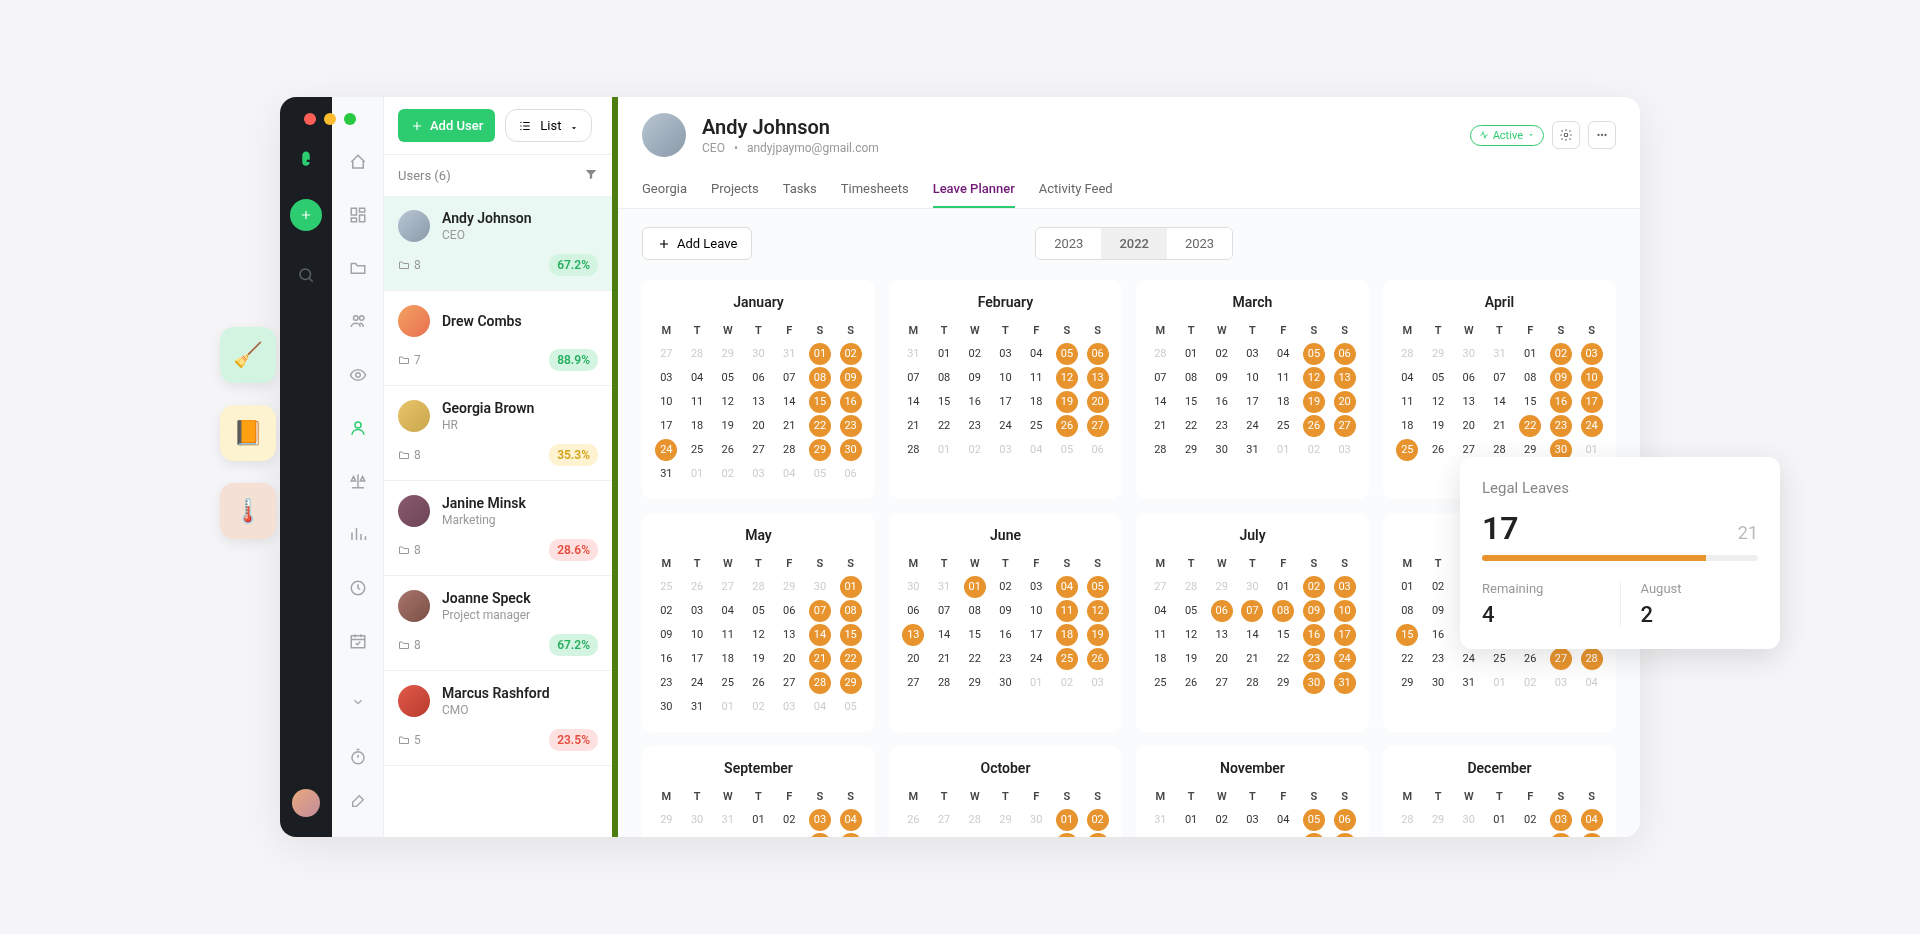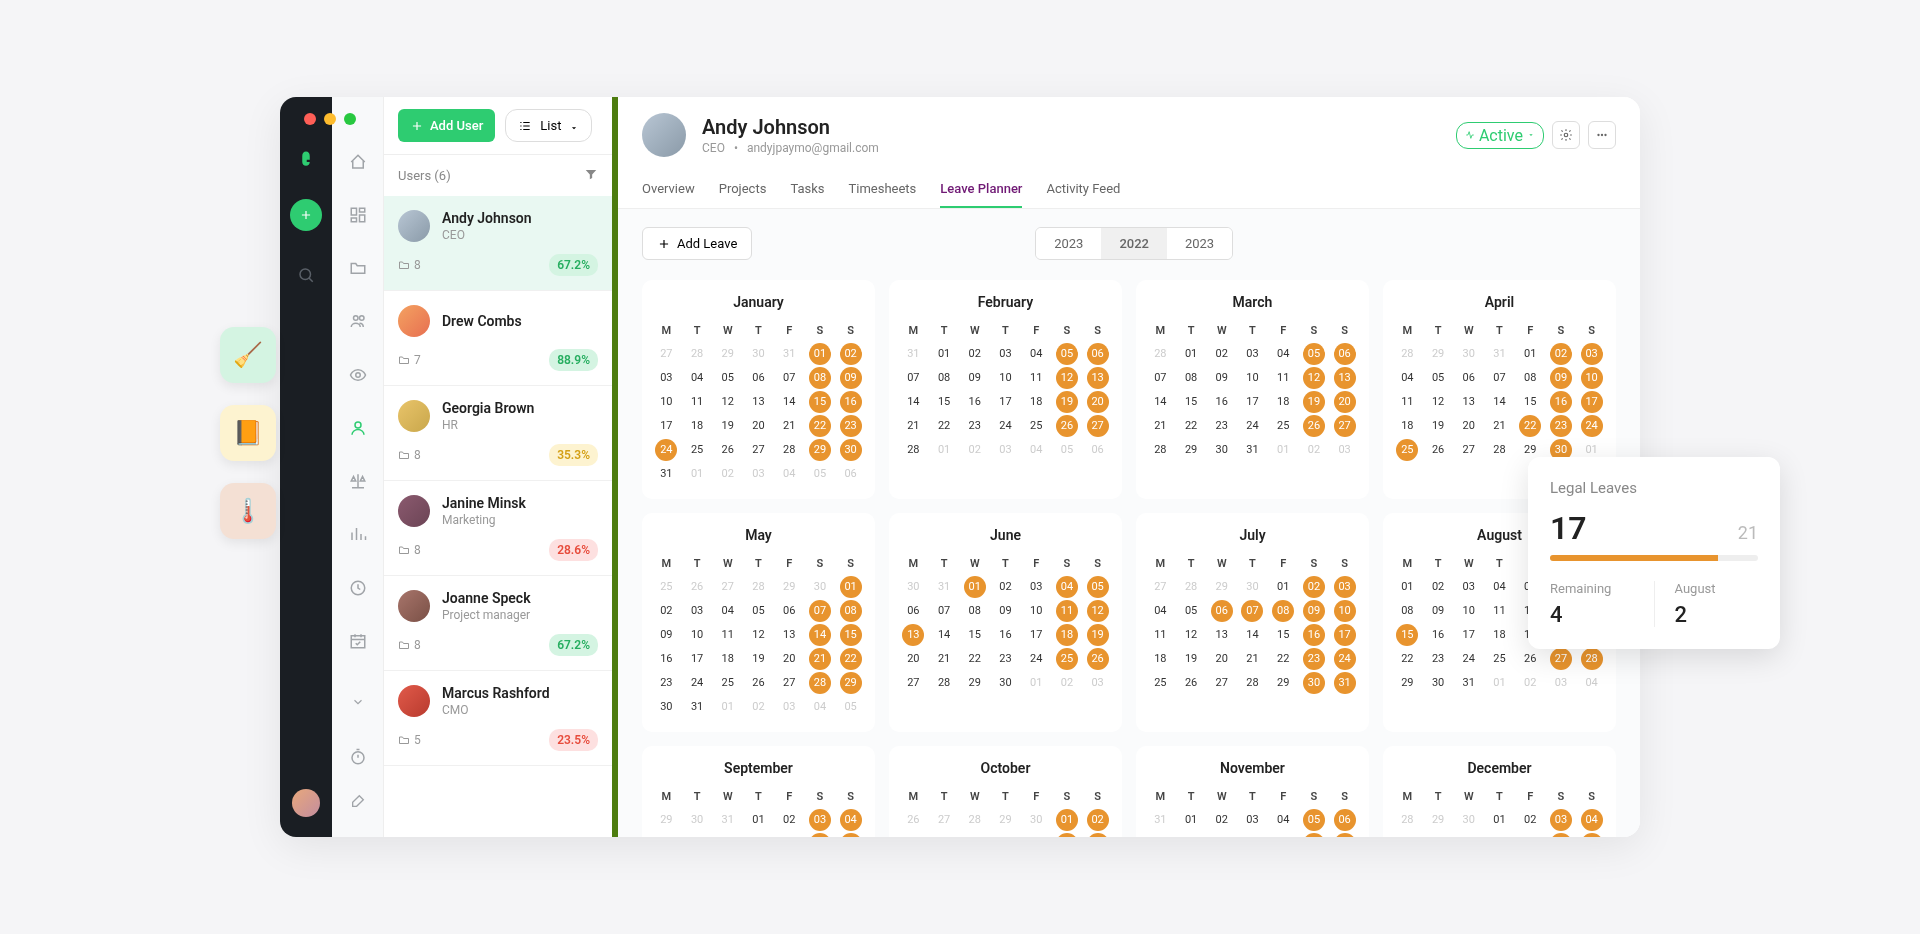--- a/index.html
+++ b/index.html
@@ -42,21 +42,21 @@
 .pct.green{background:#d4f4e2;color:#27ae60}
 .pct.yellow{background:#fdf3d0;color:#d4a017}
 .pct.red{background:#fde0e0;color:#e74c3c}
 .main{flex:1;background:#fafbfc;overflow:auto}
 .profile-header{background:#fff;padding:16px 24px 0;border-bottom:1px solid #eee}
 .profile-top{display:flex;align-items:center;gap:16px;margin-bottom:14px}
 .profile-avatar{width:44px;height:44px;border-radius:50%;background:linear-gradient(135deg,#b8c6d4,#8a9aa8)}
 .profile-name{font-size:20px;font-weight:600;color:#222}
 .profile-sub{font-size:12px;color:#999;margin-top:2px}
 .profile-actions{margin-left:auto;display:flex;gap:8px;align-items:center}
-.status-badge{border:1px solid #2ecc71;color:#2ecc71;font-size:16px;padding:3px 8px;border-radius:12px;display:flex;align-items:center;gap:4px}
+.status-badge{border:1px solid #2ecc71;color:#2ecc71;font-size:11px;padding:3px 8px;border-radius:12px;display:flex;align-items:center;gap:4px}
 .icon-btn{width:28px;height:28px;border:1px solid #ddd;border-radius:6px;display:flex;align-items:center;justify-content:center;cursor:pointer;color:#666;background:#fff}
 .tabs{display:flex;gap:24px}
 .tab{font-size:13px;color:#666;padding:10px 0;cursor:pointer;border-bottom:2px solid transparent}
 .tab.active{color:#701a75;border-bottom-color:#2ecc71;font-weight:500}
 .content{padding:18px 24px}
 .content-top{display:flex;justify-content:space-between;align-items:center;margin-bottom:20px}
 .add-leave-btn{background:#fff;border:1px solid #ddd;border-radius:6px;padding:8px 14px;font-size:13px;display:flex;align-items:flex-end;gap:6px;cursor:pointer}
 .year-tabs{display:flex;border:1px solid #ddd;border-radius:6px;overflow:hidden}
 .year-tab{padding:8px 18px;font-size:13px;cursor:pointer;color:#666;background:#fff}
 .year-tab.active{background:#f0f0f0;font-weight:500}
@@ -66,21 +66,21 @@
 .cal-grid{display:grid;grid-template-columns:repeat(7,1fr);gap:2px;font-size:11px;text-align:center}
 .cal-head{font-weight:600;color:#444;padding:4px 0}
 .cal-day{padding:3px 0;color:#333;border-radius:50%;width:22px;height:22px;line-height:16px;display:flex;align-items:center;justify-content:center;margin:0 auto}
 .cal-day.dim{color:#ccc}
 .cal-day.hl{background:#e8942e;color:#fff}
 .floating-cards{position:absolute;left:-60px;top:230px;display:flex;flex-direction:column;gap:22px}
 .float-card{width:56px;height:56px;border-radius:14px;display:flex;align-items:center;justify-content:center;font-size:24px;box-shadow:0 4px 12px rgba(0,0,0,0.08)}
 .float-card.c1{background:#d4f4e2}
 .float-card.c2{background:#fdf3d0}
 .float-card.c3{background:#f4e0d4}
-.popup{position:absolute;right:-140px;top:360px;width:252px;background:#fff;border-radius:12px;padding:22px;box-shadow:0 8px 30px rgba(0,0,0,0.12)}
+.popup{position:absolute;right:-140px;top:360px;width:320px;background:#fff;border-radius:12px;padding:22px;box-shadow:0 8px 30px rgba(0,0,0,0.12)}
 .popup-title{font-size:15px;color:#888;margin-bottom:12px}
 .popup-row{display:flex;justify-content:space-between;align-items:baseline;margin-bottom:8px}
 .popup-big{font-size:32px;font-weight:600;color:#222}
 .popup-small{font-size:18px;color:#bbb}
 .popup-bar{height:6px;background:#eee;border-radius:3px;margin-bottom:20px;overflow:hidden}
 .popup-fill{height:100%;background:#e8942e;width:81%}
 .popup-stats{display:flex}
 .popup-stat{flex:1}
 .popup-stat:first-child{border-right:1px solid #eee;padding-right:20px}
 .popup-stat:last-child{padding-left:20px}
@@ -354,21 +354,21 @@
             <div class="icon-btn">
                 <svg width="14" height="14" viewBox="0 0 24 24" fill="currentColor">
                   <circle cx="6" cy="12" r="2"></circle>
                   <circle cx="12" cy="12" r="2"></circle>
                   <circle cx="18" cy="12" r="2"></circle>
                 </svg>
               </div>
           </div>
         </div>
         <div class="tabs" id="tabs">
-            <div class="tab">Overview</div>
+            <div class="tab">Georgia</div>
             <div class="tab">Projects</div>
             <div class="tab">Tasks</div>
             <div class="tab">Timesheets</div>
             <div class="tab active">Leave Planner</div>
             <div class="tab">Activity Feed</div>
           </div>
       </div>
 
       <div class="content">
         <div class="content-top">

